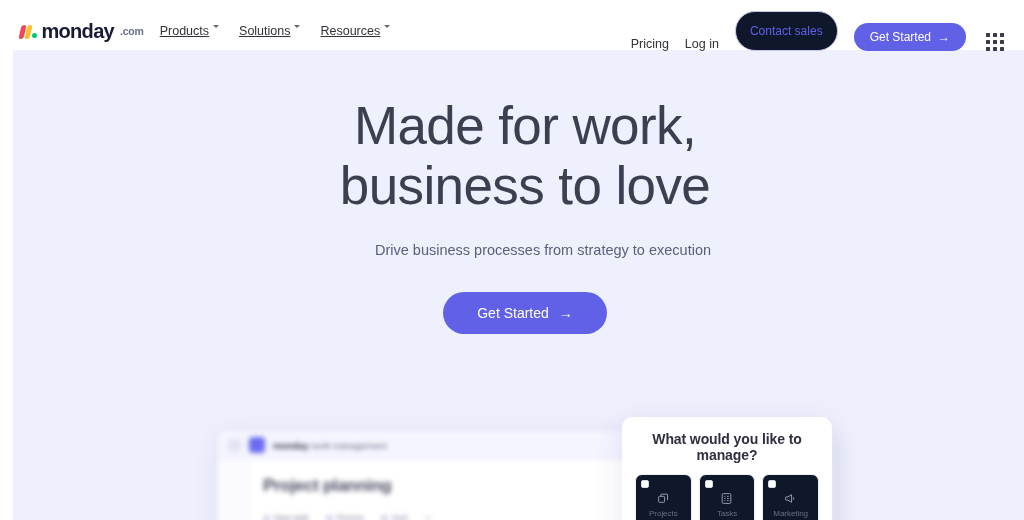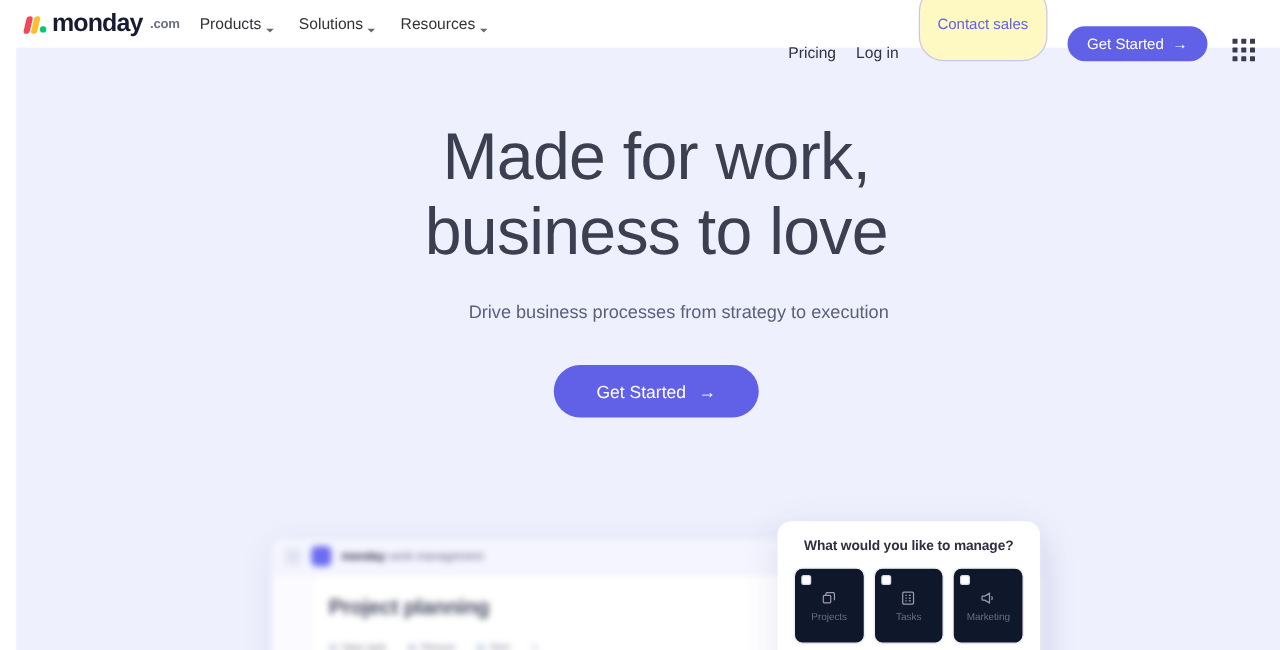--- a/index.html
+++ b/index.html
@@ -12,21 +12,21 @@
 
   body {
     font-family: "Liberation Sans", sans-serif;
     background: #ffffff;
     position: relative;
   }
 
   
   .header {
     position: absolute;
-    top: 0; left: 0;
+    top: 12px; left: 0;
     width: 1024px;
     height: 38px;
     background: #ffffff;
     display: flex;
     align-items: center;
     padding: 0 20px 0 20px;
     z-index: 40;
   }
 
   .logo-wrap {
@@ -70,26 +70,27 @@
     line-height: 1;
   }
 
   .nav-main {
     display: flex;
     align-items: center;
     gap: 20px;
   }
   .nav-item {
     display: flex;
-    align-items: flex-end;
+    align-items: flex-start;
     gap: 4px;
     font-size: 12.5px;
     color: #323338;
     cursor: pointer;
     white-space: nowrap;
+    text-decoration: underline;
   }
   .chev {
     width: 0; height: 0;
     border-left: 3.2px solid transparent;
     border-right: 3.2px solid transparent;
     border-top: 3.6px solid #676879;
     display: block;
     margin-top: 1px;
   }
 
@@ -102,23 +103,23 @@
   .nav-link {
     font-size: 12.5px;
     color: #323338;
     cursor: pointer;
     white-space: nowrap;
   }
 
   .btn-outline {
     border: 1px solid #c7c8ee;
     color: #6161e8;
-    background: #fef9c3;
+    background: #0f172a;
     font-size: 12px;
-    padding: 22px 14px;
+    padding: 12px 14px;
     border-radius: 20px;
     cursor: pointer;
     white-space: nowrap;
     font-family: inherit;
   }
 
   .btn-primary-sm {
     background: #6161e8;
     color: #ffffff;
     font-size: 12px;
@@ -309,21 +310,21 @@
     height: 160px;
     background: #ffffff;
     border-radius: 11px;
     box-shadow: 0 8px 30px rgba(70, 70, 140, 0.13);
     padding: 14px 13px 0 13px;
     overflow: hidden;
     z-index: 30;
   }
   .modal-title {
     text-align: center;
-    font-size: 11px;
+    font-size: 14px;
     font-weight: bold;
     color: #2e2f40;
     letter-spacing: -0.1px;
     margin-bottom: 11px;
   }
   .tile-grid {
     display: grid;
     grid-template-columns: repeat(3, 1fr);
     gap: 7px;
   }

